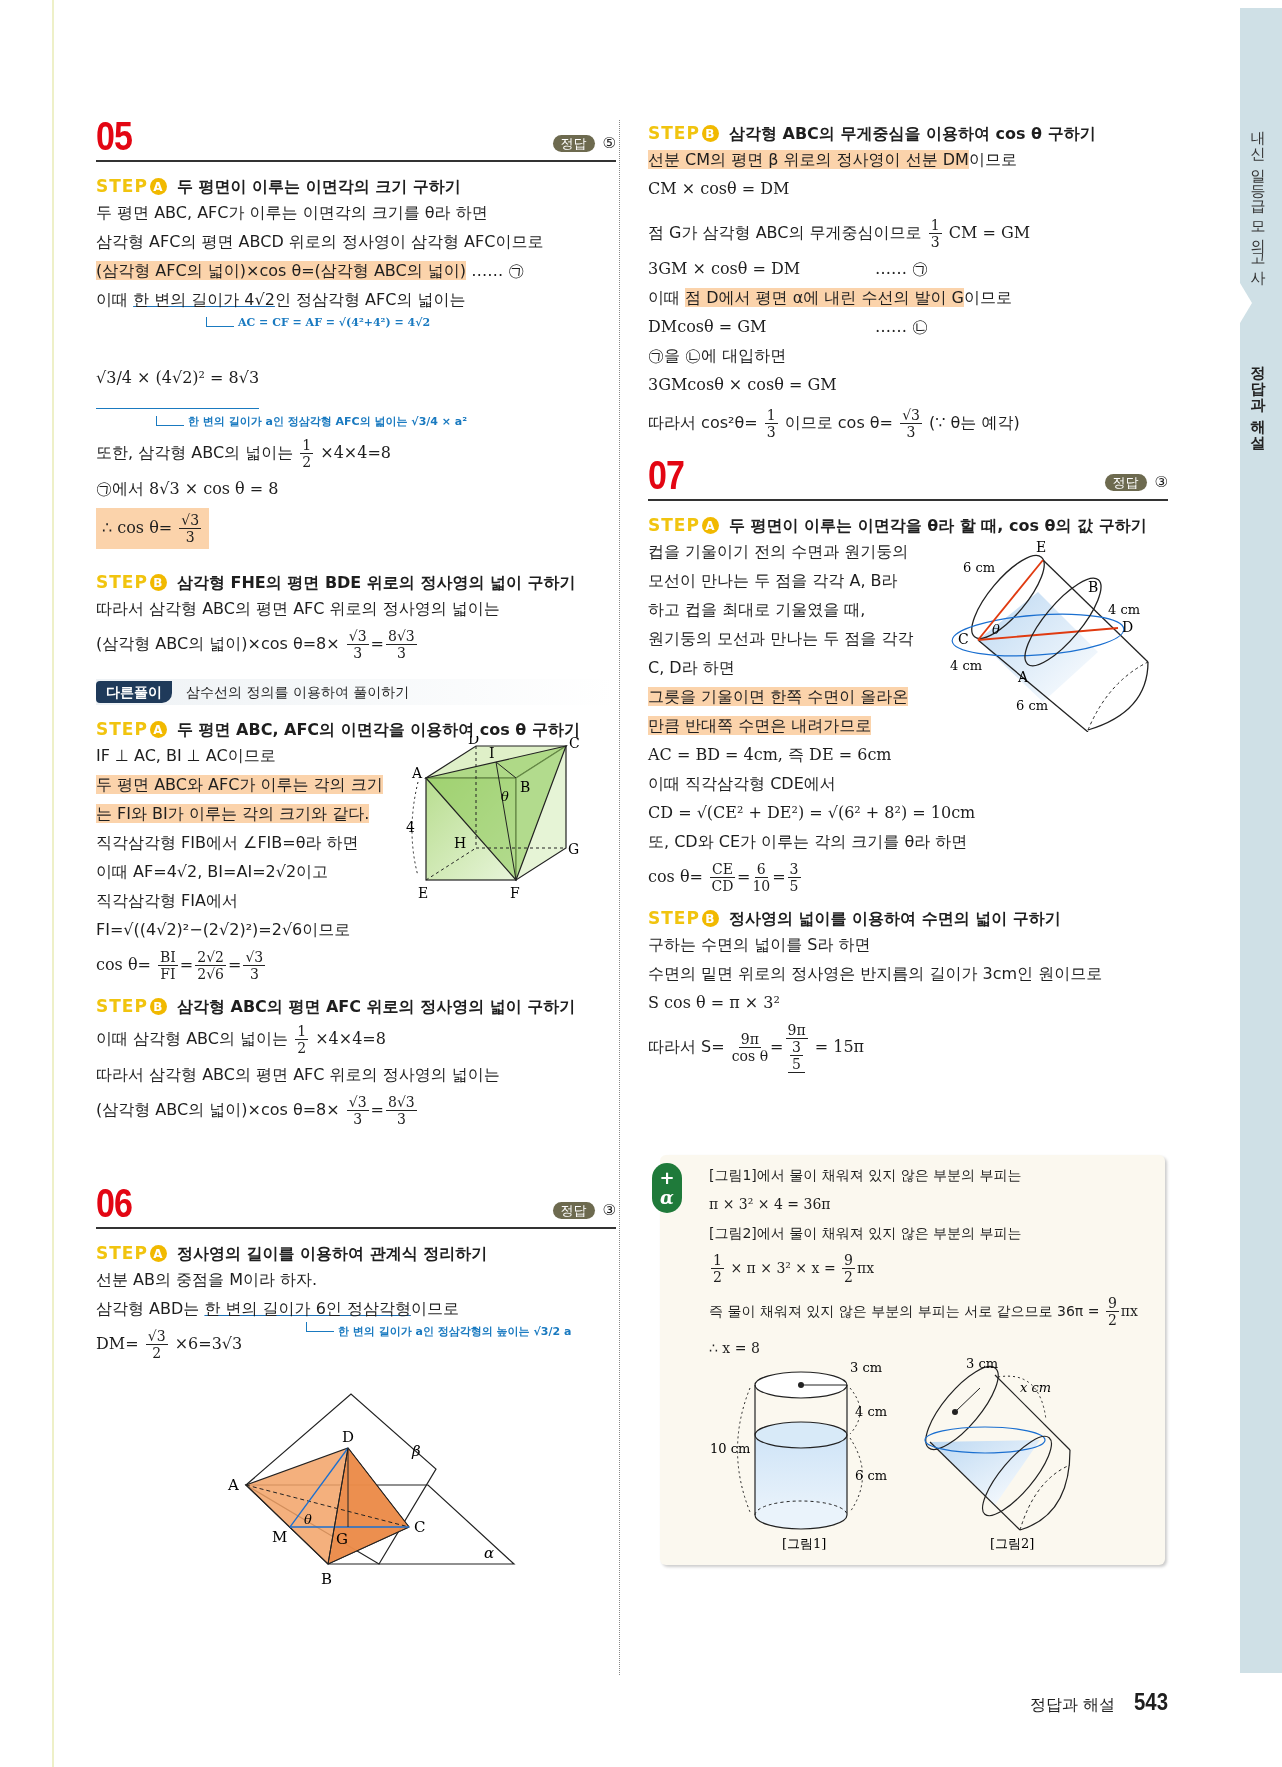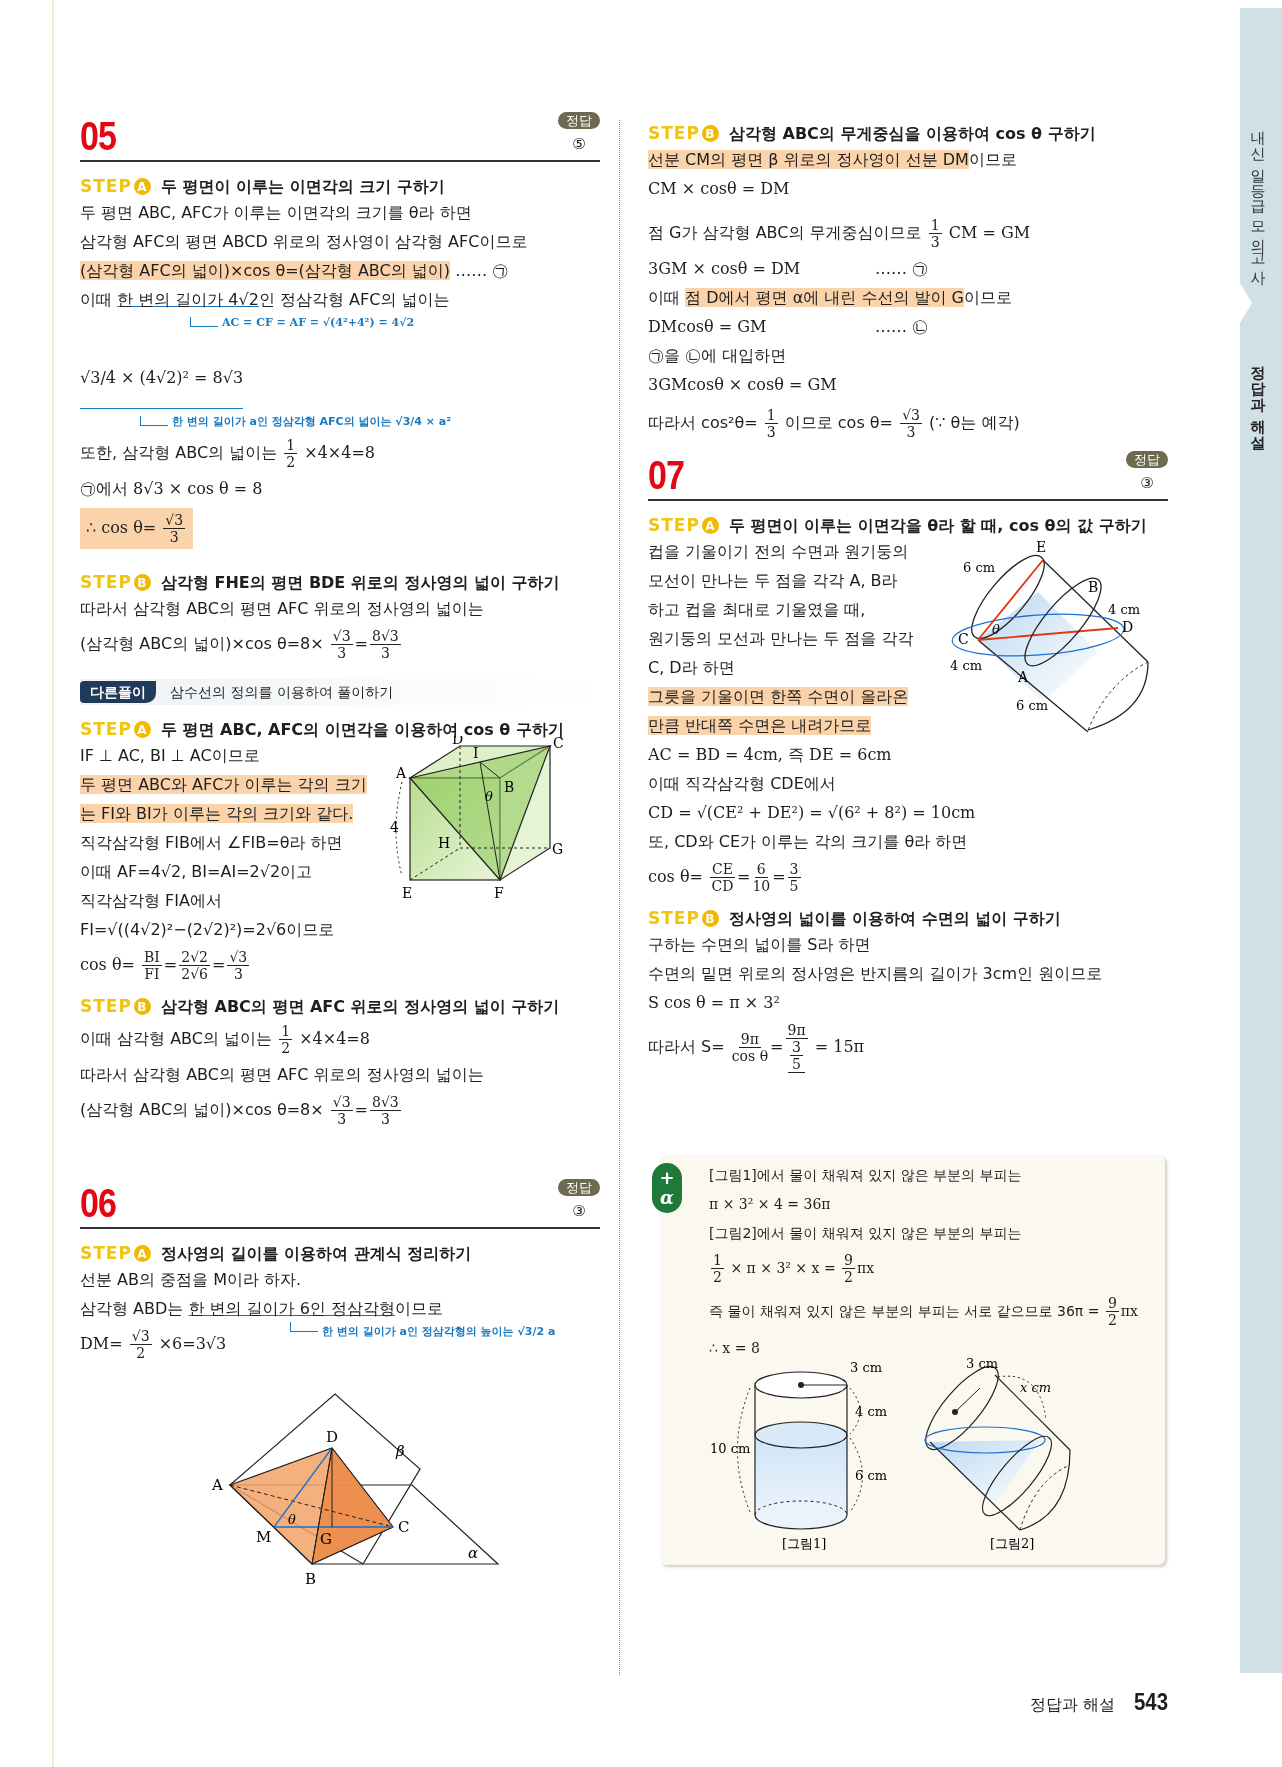--- a/index.html
+++ b/index.html
@@ -10,21 +10,21 @@
   .side-tab { position: absolute; left: 1240px; top: 8px; width: 42px; height: 1665px; background: #cfe0e6; }
   .side-tab .notch { position: absolute; left: 0; top: 275px; width: 0; height: 0;
         border-top: 20px solid transparent; border-bottom: 20px solid transparent; border-left: 12px solid #fff; }
   .side-label { position: absolute; left: 1248px; writing-mode: vertical-rl; font-size: 15px; color: #333; letter-spacing: 1px; }
   .side-label.bold { font-weight: bold; color: #222; }
 
   .col { position: absolute; font-size: 16px; line-height: 1.0; }
   .prob-head { position: relative; height: 52px; border-bottom: 2px solid #333; }
   .prob-num { position: absolute; left: 0; bottom: 4px; font-family: "Liberation Sans", sans-serif; font-weight: bold;
               font-size: 40px; color: #e30613; transform: scaleX(0.85); transform-origin: left bottom; letter-spacing: -1px; }
-  .answer { position: absolute; right: 0; bottom: 8px; display: flex; align-items: center; gap: 8px; font-size: 15px; flex-direction: column; }
+  .answer { position: absolute; right: 0; bottom: 8px; display: flex; align-items: center; gap: 8px; font-size: 15px; }
   .answer-badge { background: #6d6a4f; color: #fff; border-radius: 10px; padding: 2px 8px; font-size: 13px; }
   .step { display: flex; align-items: center; gap: 10px; margin-top: 16px; margin-bottom: 8px; font-weight: bold; font-size: 16px; }
   .step-tag { color: #f1c40f; font-weight: bold; font-size: 17px; letter-spacing: 1px; display: flex; align-items: center; gap: 2px; }
   .step-circle { display: inline-flex; width: 17px; height: 17px; border-radius: 50%; background: #f1b900; color: #fff;
                  font-size: 12px; align-items: center; justify-content: center; }
   .line { margin: 0 0 9px 0; font-size: 16px; line-height: 20px; white-space: nowrap; }
   .math { font-family: "DejaVu Serif", "Liberation Serif", serif; }
   .hl { background: #fbd3ab; }
   .ul { text-decoration: underline; text-decoration-color: #1a6fb5; }
   .note { color: #1a7ac0; font-size: 11px; font-weight: bold; margin: -2px 0 10px 30px; white-space: nowrap; }
@@ -48,21 +48,21 @@
 
 <div class="edge-line"></div>
 <div class="col-divider"></div>
 
 <div class="side-tab">
     <div class="notch"></div>
   </div>
 <div class="side-label" style="top:120px;">내신 일등급 모의고사</div>
 <div class="side-label bold" style="top:355px;">정답과 해설</div>
 
-<div class="col" style="left:80px; top:110px; width:520px;">
+<div class="col" style="left:96px; top:110px; width:520px;">
 
   
   <div class="prob-head">
     <div class="prob-num">05</div>
     <div class="answer">
       <span class="answer-badge">정답</span>
       <span>⑤</span>
     </div>
   </div>
 

